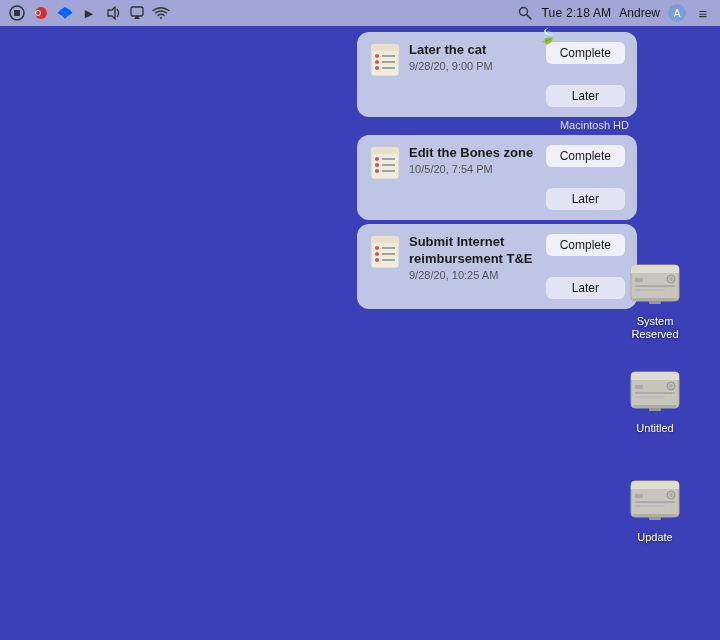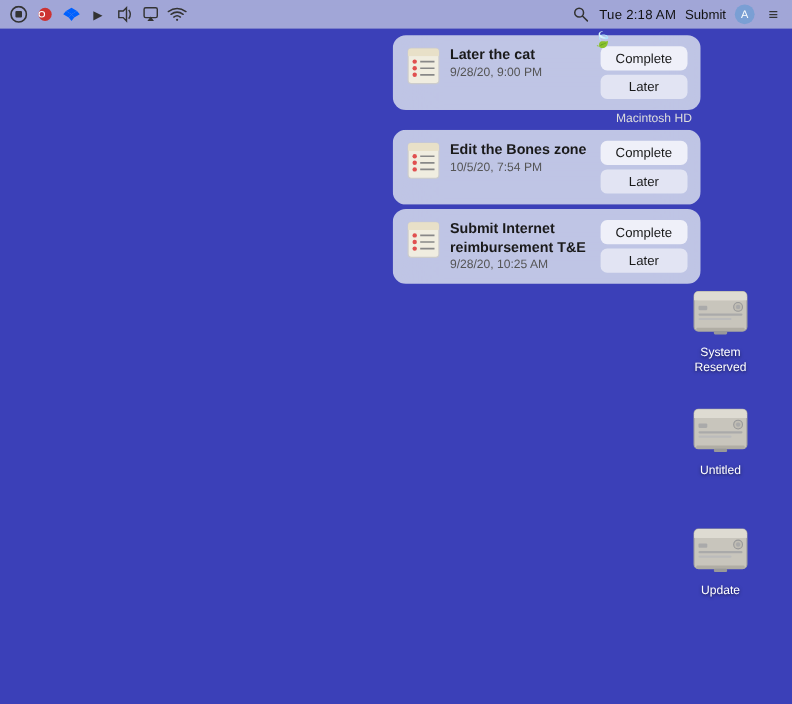--- a/index.html
+++ b/index.html
@@ -122,21 +122,21 @@
 
     .notification-date {
       font-size: 11px;
       color: #555;
       margin-top: 1px;
     }
 
     .notification-actions {
       display: flex;
       flex-direction: column;
-      gap: 4px;
+      gap: 21px;
       flex-shrink: 0;
     }
 
     .notif-btn {
       padding: 4px 14px;
       border-radius: 6px;
       font-size: 12px;
       font-weight: 500;
       border: none;
       cursor: pointer;
@@ -242,21 +242,21 @@
   </div>
 
   <div class="menubar-right">
     <span class="menubar-icon">
       <svg width="14" height="14" viewBox="0 0 14 14">
         <circle cx="5.5" cy="5.5" r="4" fill="none" stroke="#333" stroke-width="1.4"></circle>
         <line x1="8.5" y1="8.5" x2="13" y2="13" stroke="#333" stroke-width="1.4" stroke-linecap="round"></line>
       </svg>
     </span>
     <span class="menubar-time">Tue 2:18 AM</span>
-    <span class="menubar-user">Submit</span>
+    <span class="menubar-user">Andrew</span>
     <div class="menubar-avatar">A</div>
     <div class="menubar-icon" style="font-size:15px; color:#333;">≡</div>
   </div>
 </div>
 
 <div class="notifications-panel">
 
   <div class="notification-card">
     <span class="leaf-decoration">🍃</span>
     <div class="notification-icon">

